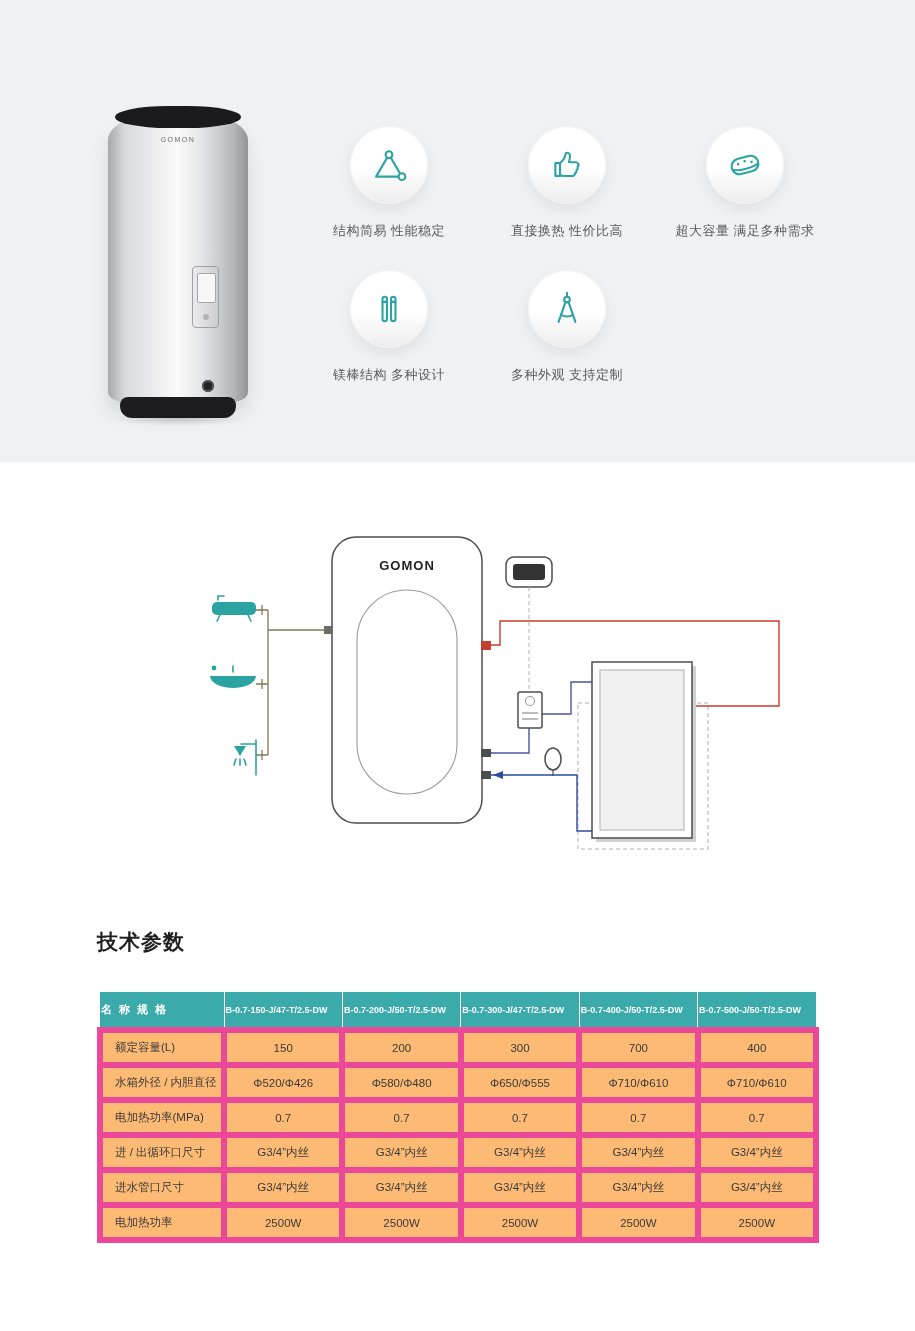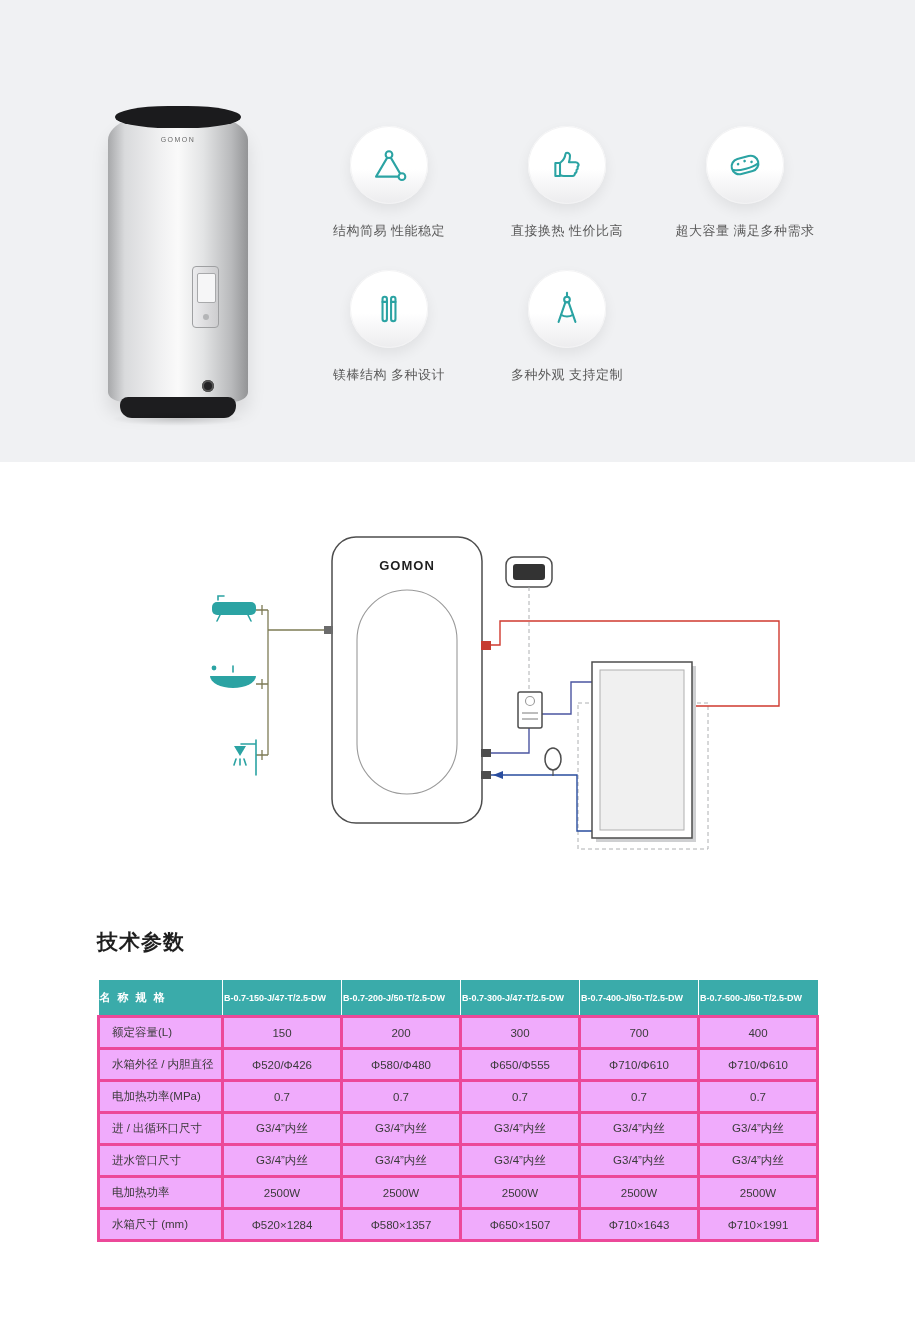--- a/index.html
+++ b/index.html
@@ -55,28 +55,28 @@
   .pipe-blue { stroke:var(--pipe-blue,#2a4d9e); }
   .pipe-purple { stroke:var(--pipe-purple,#4b55a1); }
   .fixture { fill:var(--accent,#2ba3a3); stroke:none; }
   .fixture-line { stroke:var(--accent,#2ba3a3); fill:none; stroke-width:1.6; stroke-linecap:round; }
   .outline { fill:#fff; stroke:#4d4d4d; stroke-width:1.5; }
   .thin { fill:none; stroke:#9a9a9a; stroke-width:1.1; }
   .dashed { fill:none; stroke:#aeb0b2; stroke-width:1; stroke-dasharray:4 3; }
 
   
   .specs { position:absolute; left:97px; top:928px; width:722px; }
-  .specs h2 { font-size:21px; font-weight:bold; color:#1f1f1f; margin-bottom:24px; letter-spacing:1px; }
+  .specs h2 { font-size:21px; font-weight:bold; color:#1f1f1f; margin-bottom:36px; letter-spacing:1px; }
   table { width:722px; border-collapse:collapse; table-layout:fixed; }
   thead th { background:var(--table-header,#3aabaa); color:#fff; font-size:9px; font-weight:bold;
      padding:10px 1px; text-align:left; white-space:nowrap; overflow:hidden;
      border-left:1px solid rgba(255,255,255,.5); }
   thead th:first-child { border-left:none; font-size:11px; letter-spacing:2px; }
-  tbody th, tbody td { border:3px solid #ec4899; font-size:11.5px; color:#3a3a3a; padding:7px 2px;
-     font-weight:normal; background:#f0abfc; white-space:nowrap; }
+  tbody th, tbody td { border:6px solid #ec4899; font-size:11.5px; color:#3a3a3a; padding:7px 2px;
+     font-weight:normal; background:#fdba74; white-space:nowrap; }
   tbody th { text-align:left; padding-left:12px; }
   tbody td { text-align:center; }
 </style>
 </head>
 <body>
 
 <div class="page">
 
   <div class="hero">
 
@@ -283,25 +283,17 @@
             <td>G3/4”内丝</td>
           </tr>
           <tr>
             <th>电加热功率</th>
             <td>2500W</td>
             <td>2500W</td>
             <td>2500W</td>
             <td>2500W</td>
             <td>2500W</td>
           </tr>
-          <tr>
-            <th>水箱尺寸 (mm)</th>
-            <td>Φ520×1284</td>
-            <td>Φ580×1357</td>
-            <td>Φ650×1507</td>
-            <td>Φ710×1643</td>
-            <td>Φ710×1991</td>
-          </tr>
         </tbody>
       </table>
   </div>
 
 </div>
 
 </body></html>

